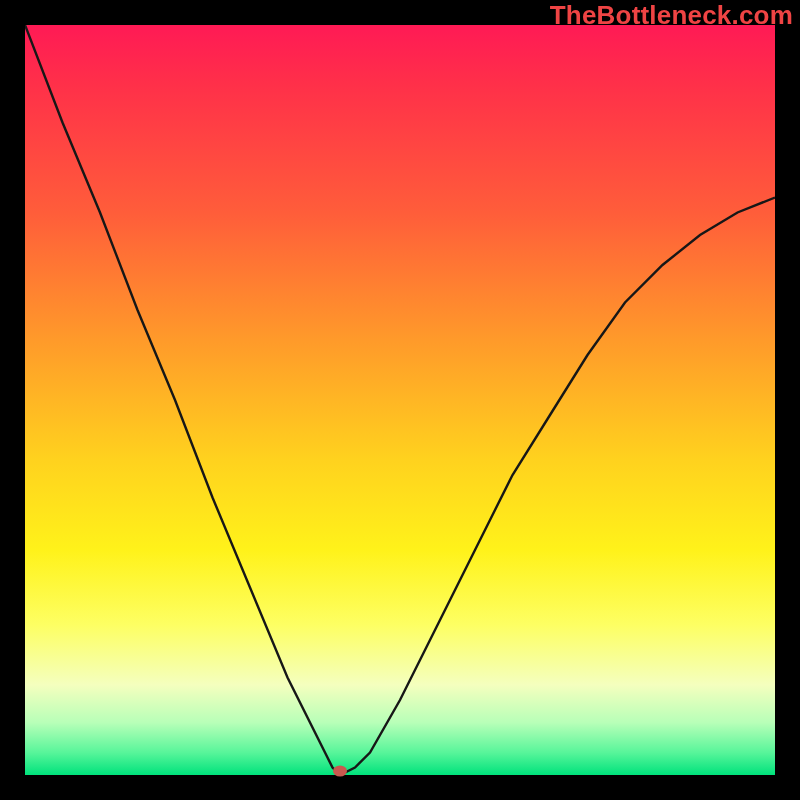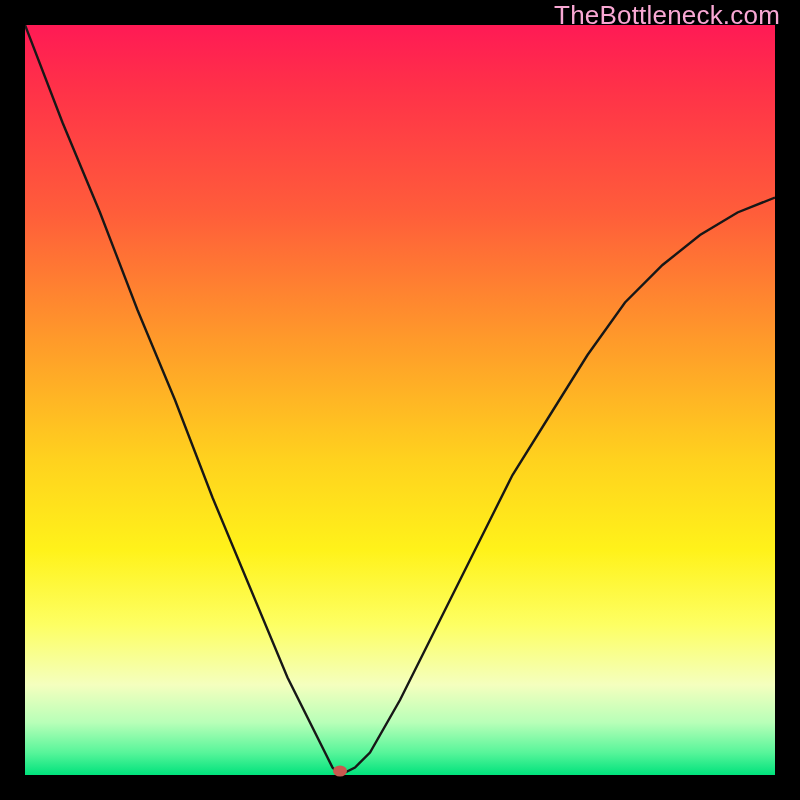--- a/index.html
+++ b/index.html
@@ -51,25 +51,25 @@
     position: absolute;
     width: 14px;
     height: 11px;
     background: #c9584f;
     border-radius: 50%;
     transform: translate(-50%, -50%);
   }
   .watermark {
     position: absolute;
     top: 0px;
-    right: 20px;
-    color: #f9a8d4;
+    right: 7px;
+    color: #ef4444;
     font-size: 26px;
     letter-spacing: 0.2px;
-    font-weight: 400;
+    font-weight: 700;
     z-index: 5;
   }
 </style>
 </head>
 <body>
 
 <div class="watermark">TheBottleneck.com</div>
 
 <div class="frame">
   <div class="gradient"></div>

